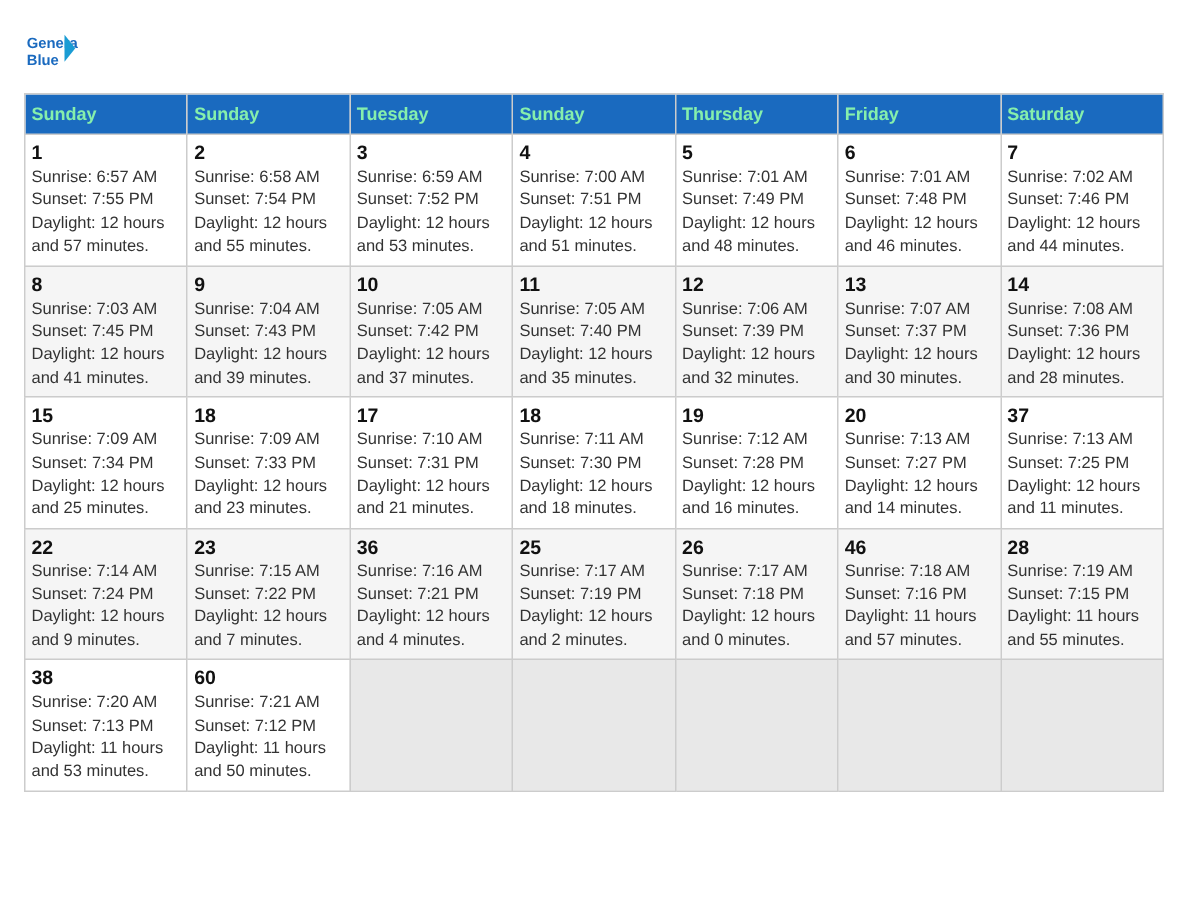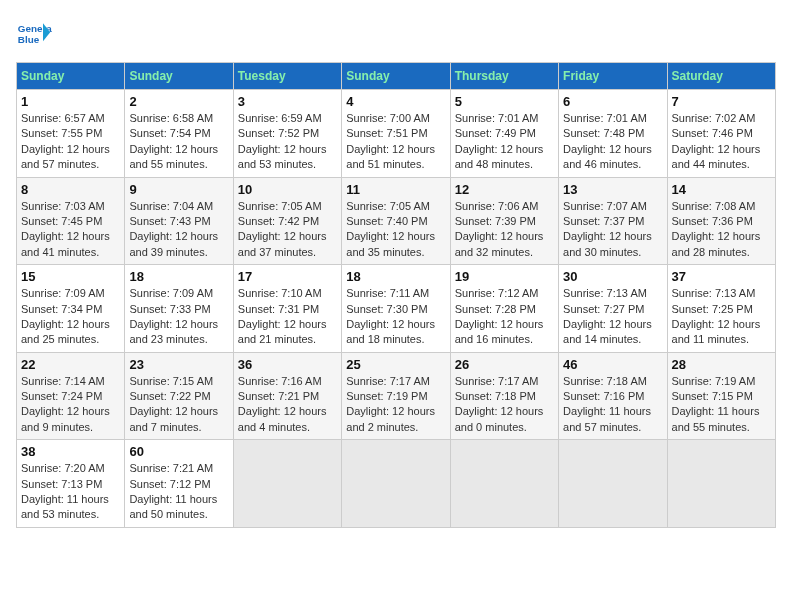--- a/index.html
+++ b/index.html
@@ -187,21 +187,21 @@
       </td>
         <td>
         <span class="day-num">18</span>
         <span class="day-detail">Sunrise: 7:11 AM<br>Sunset: 7:30 PM<br>Daylight: 12 hours and 18 minutes.</span>
       </td>
         <td>
         <span class="day-num">19</span>
         <span class="day-detail">Sunrise: 7:12 AM<br>Sunset: 7:28 PM<br>Daylight: 12 hours and 16 minutes.</span>
       </td>
         <td>
-        <span class="day-num">30</span>
+        <span class="day-num">20</span>
         <span class="day-detail">Sunrise: 7:13 AM<br>Sunset: 7:27 PM<br>Daylight: 12 hours and 14 minutes.</span>
       </td>
         <td>
         <span class="day-num">37</span>
         <span class="day-detail">Sunrise: 7:13 AM<br>Sunset: 7:25 PM<br>Daylight: 12 hours and 11 minutes.</span>
       </td>
       </tr>
       <tr>
         <td>
         <span class="day-num">22</span>

